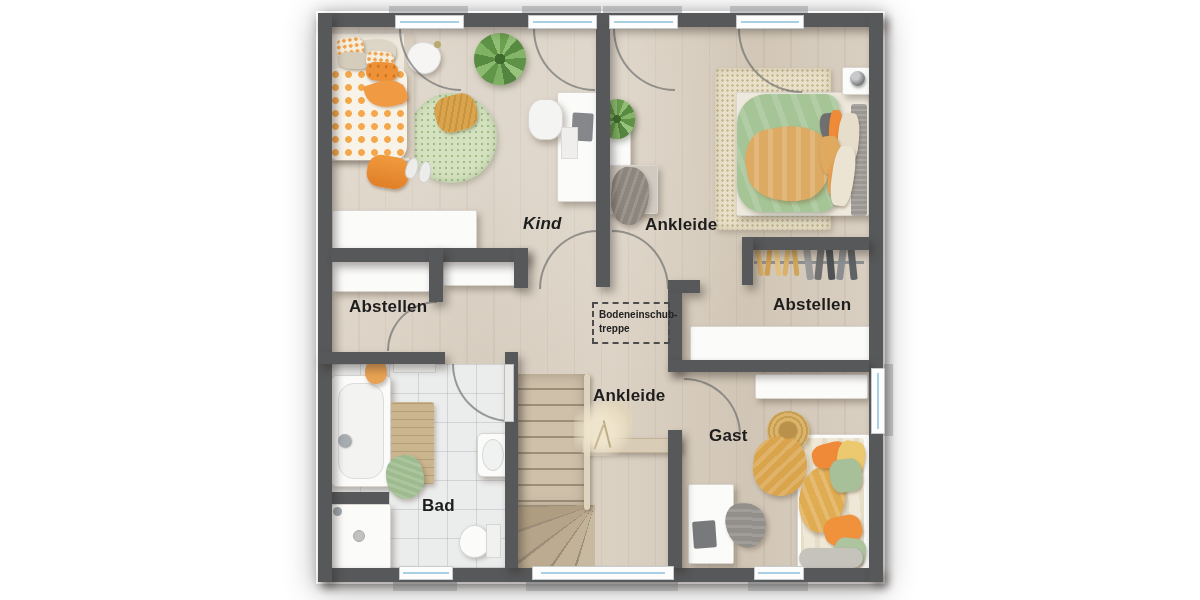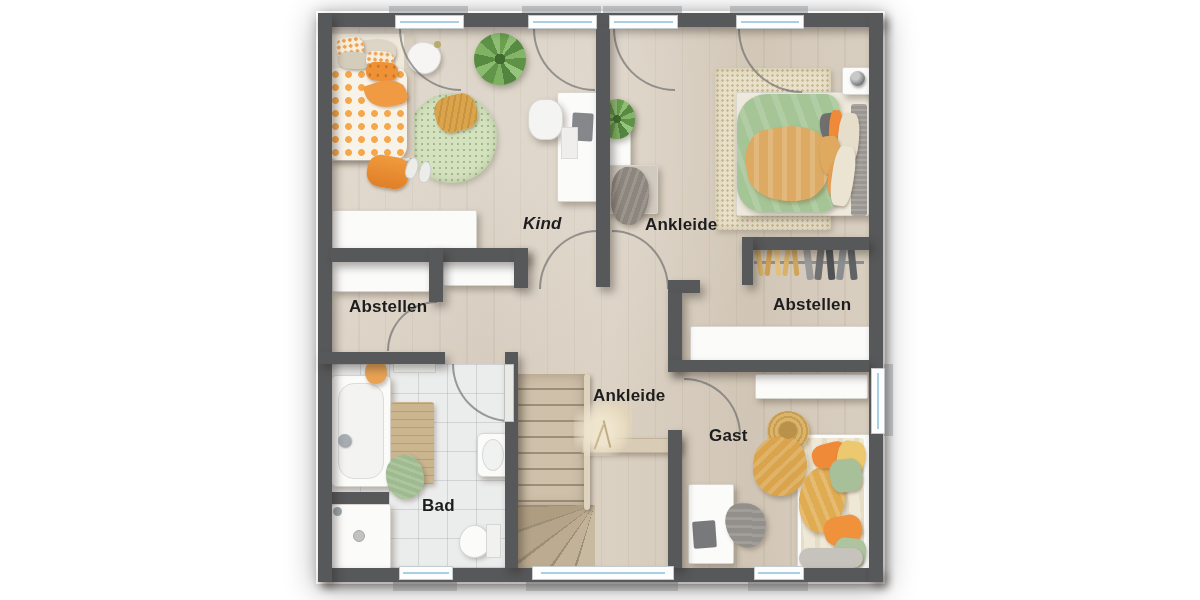--- a/index.html
+++ b/index.html
@@ -269,14 +269,18 @@
   <div class="arc tr" style="left:684px;top:378px;width:55px;height:55px;"></div>
 
   <div class="label" style="left:523px;top:214px;font-style:italic;">Kind</div>
   <div class="label" style="left:645px;top:215px;">Ankleide</div>
   <div class="label" style="left:349px;top:297px;">Abstellen</div>
   <div class="label" style="left:773px;top:295px;">Abstellen</div>
   <div class="label" style="left:593px;top:386px;">Ankleide</div>
   <div class="label" style="left:709px;top:426px;">Gast</div>
   <div class="label" style="left:422px;top:496px;">Bad</div>
 
+  <div class="dashedbox" style="left:592px;top:302px;width:78px;height:42px;">
+    <span>Bodeneinschub-</span><br>
+    <span>treppe</span>
+  </div>
 
 </div>
 
 </body></html>

